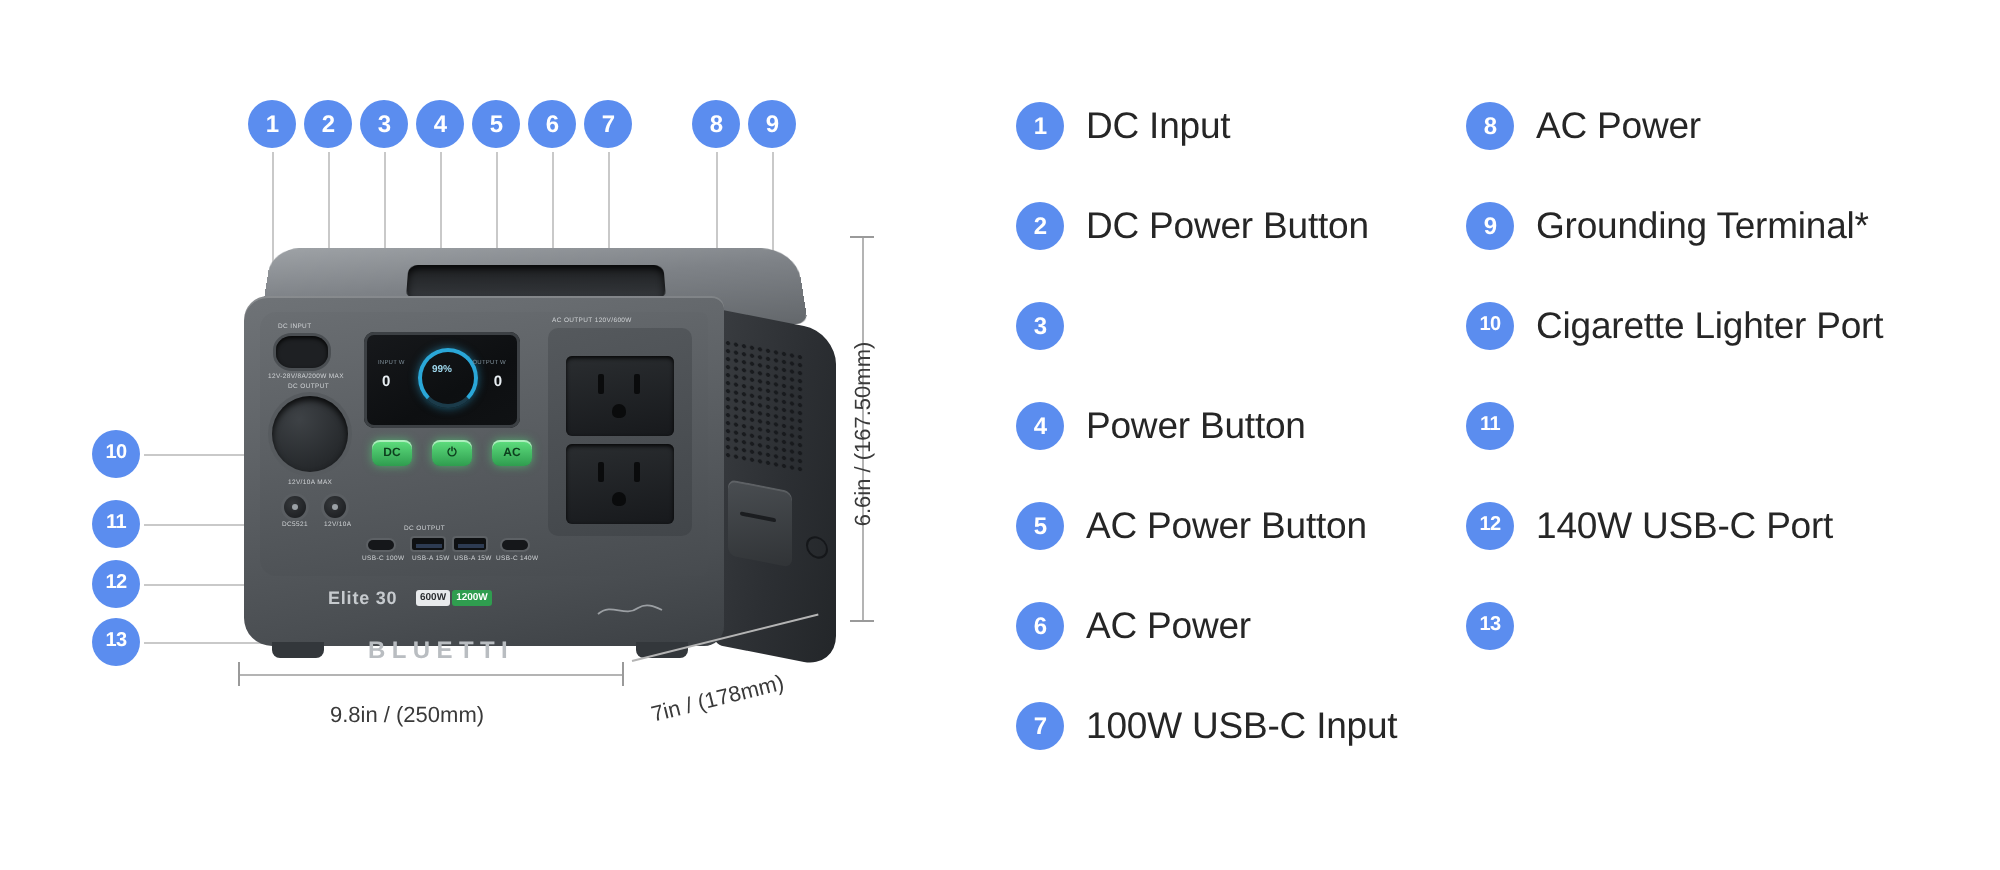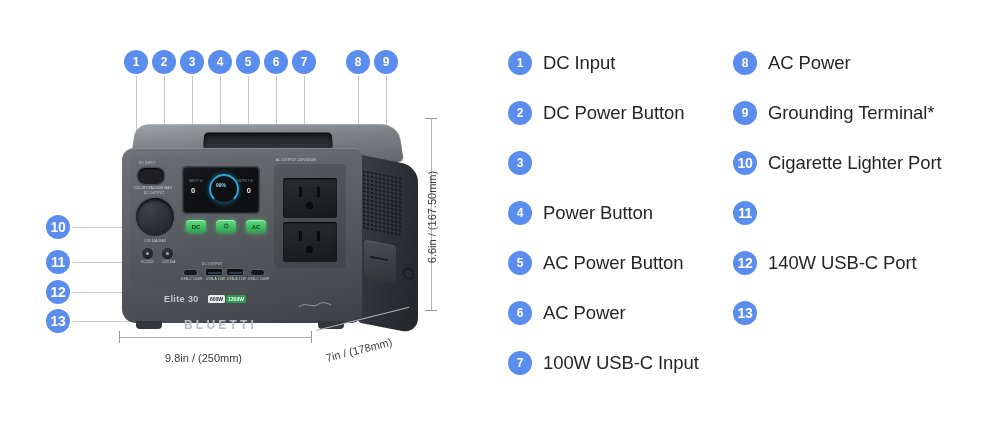--- a/index.html
+++ b/index.html
@@ -6,21 +6,21 @@
   body{width:1000px;height:435px;position:relative;overflow:hidden;
        font-family:"Liberation Sans","DejaVu Sans",sans-serif;color:#2b2b2b;}
 
   
   .badge{
     position:absolute;width:24px;height:24px;border-radius:50%;
     background:#5b8def;color:#fff;display:flex;align-items:center;
     justify-content:center;font-size:12px;font-weight:700;
     letter-spacing:-0.3px;line-height:1;box-sizing:border-box;
   }
-  .badge.two{font-size:14px;}
+  .badge.two{font-size:10px;}
 
   
   #stage{position:absolute;left:0;top:0;width:500px;height:435px;}
 
   
   .vline{position:absolute;width:1px;background:#c9c9c9;}
   .hline{position:absolute;height:1px;background:#c9c9c9;}
 
   
   #device{position:absolute;left:112px;top:118px;width:310px;height:215px;}

